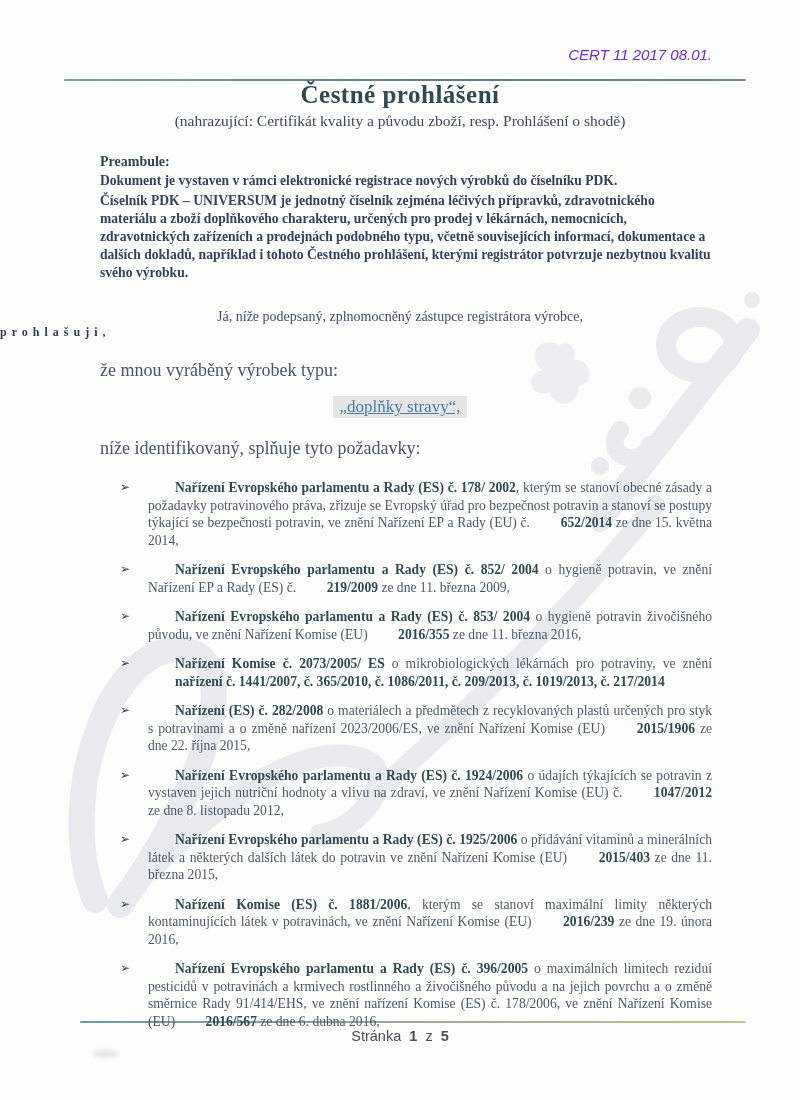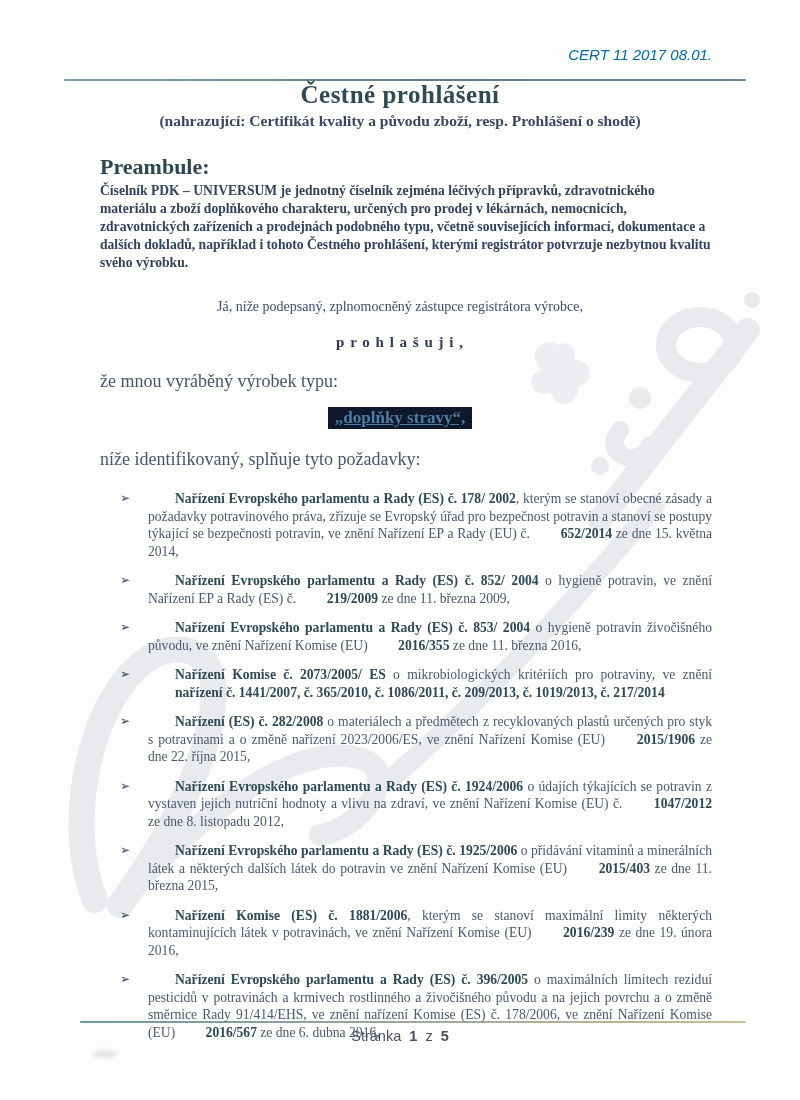--- a/index.html
+++ b/index.html
@@ -15,65 +15,65 @@
   
   .watermark{position:absolute;inset:0;z-index:0;pointer-events:none;}
   
   .content{position:relative;z-index:1;}
   .header-code{
     margin:46px 88px 0 0;
     text-align:right;
     font-family:"Liberation Sans", sans-serif;
     font-style:italic;
     font-size:15px;
-    color:#0369a1;
+    color:#6d28d9;
   }
   .rule-top{
     height:2px;margin:16px 54px 0 64px;
     background:linear-gradient(to right,#7fa3a4,#5d7a8c 55%,#6a8a92);
     border-radius:1px;
   }
   .doc-title{
     margin-top:0;text-align:center;
     font-size:25px;font-weight:bold;letter-spacing:.5px;
     color:#2f4a52;
   }
   .doc-subtitle{
     margin-top:3px;text-align:center;
-    font-size:15.5px;font-weight:bold;
+    font-size:15.5px;font-weight:normal;
     color:#3a4663;
   }
   .preamble-heading{
     margin:24px 88px 0 100px;
-    font-size:22px;font-weight:bold;color:#2c4752;
+    font-size:14px;font-weight:bold;color:#2c4752;
   }
   .preamble-par{
     margin:2px 88px 0 100px;
     font-size:13.6px;font-weight:bold;line-height:18px;
     color:#32435e;text-align:left;
   }
   .center-line{
     margin-top:27px;text-align:center;
     font-size:14px;color:#3e4f6a;
   }
   .declare-word{
-    margin-top:19px;text-align:center;
-    font-size:15px;font-weight:bold;letter-spacing:1px;
+    
+    font-size:12px;font-weight:bold;letter-spacing:1px;
     color:#2e3c57;
   }
   .left-line{
     margin:20px 88px 0 100px;
     font-size:18px;color:#46566c;
   }
   .product-line{margin-top:15px;text-align:center;}
   .product-type{
     display:inline-block;
-    font-size:17px;font-weight:bold;
+    font-size:17px;font-weight:normal;
     color:#4a7da5;
-    background:#0f172a;
+    background:#e5e5e5;
     text-decoration:underline;
     padding:1px 7px;
   }
   
   .reg-list{
     list-style:none;
     margin:20px 88px 0 120px;
     padding:0;
     font-size:13.6px;line-height:17.5px;
   }
@@ -135,38 +135,39 @@
 
   <div class="content">
 
     <div class="header-code">CERT 11 2017 08.01.</div>
     <div class="rule-top"></div>
 
     <div class="doc-title">Čestné prohlášení</div>
     <div class="doc-subtitle">(nahrazující: Certifikát kvality a původu zboží, resp. Prohlášení o shodě)</div>
 
     <div class="preamble-heading">Preambule:</div>
+    <div class="preamble-par">Dokument je vystaven v rámci elektronické registrace nových výrobků do číselníku PDK.</div>
     <div class="preamble-par">Číselník PDK – UNIVERSUM je jednotný číselník zejména léčivých přípravků, zdravotnického materiálu a zboží doplňkového charakteru, určených pro prodej v lékárnách, nemocnicích, zdravotnických zařízeních a prodejnách podobného typu, včetně souvisejících informací, dokumentace a dalších dokladů, například i tohoto Čestného prohlášení, kterými registrátor potvrzuje nezbytnou kvalitu svého výrobku.</div>
 
     <div class="center-line">Já, níže podepsaný, zplnomocněný zástupce registrátora výrobce,</div>
     <div class="declare-word">p r o h l a š u j i ,</div>
 
     <div class="left-line">že mnou vyráběný výrobek typu:</div>
 
     <div class="product-line">
       <span class="product-type">„doplňky stravy“,</span>
     </div>
 
     <div class="left-line">níže identifikovaný, splňuje tyto požadavky:</div>
 
     <ul class="reg-list">
         <li><span class="bullet">➢</span><b>Nařízení Evropského parlamentu a Rady (ES) č. 178/ 2002</b><span>, kterým se stanoví obecné zásady a požadavky potravinového práva, zřizuje se Evropský úřad pro bezpečnost potravin a stanoví se postupy týkající se bezpečnosti potravin, ve znění Nařízení EP a Rady (EU) č. </span><b>652/2014</b><span> ze dne 15. května 2014,</span></li>
         <li><span class="bullet">➢</span><b>Nařízení Evropského parlamentu a Rady (ES) č. 852/ 2004</b><span> o hygieně potravin, ve znění Nařízení EP a Rady (ES) č. </span><b>219/2009</b><span> ze dne 11. března 2009,</span></li>
         <li><span class="bullet">➢</span><b>Nařízení Evropského parlamentu a Rady (ES) č. 853/ 2004</b><span> o hygieně potravin živočišného původu, ve znění Nařízení Komise (EU) </span><b>2016/355</b><span> ze dne 11. března 2016,</span></li>
-        <li><span class="bullet">➢</span><b>Nařízení Komise č. 2073/2005/ ES</b><span> o mikrobiologických kritériích pro potraviny, ve znění </span><b>nařízení č. 1441/2007, č. 365/2010, č. 1086/2011, č. 209/2013, č. 1019/2013, č. 217/2014</b></li>
+        <li><span class="bullet">➢</span><b>Nařízení Komise č. 2073/2005/ ES</b><span> o mikrobiologických lékárnách pro potraviny, ve znění </span><b>nařízení č. 1441/2007, č. 365/2010, č. 1086/2011, č. 209/2013, č. 1019/2013, č. 217/2014</b></li>
         <li><span class="bullet">➢</span><b>Nařízení (ES) č. 282/2008</b><span> o materiálech a předmětech z recyklovaných plastů určených pro styk s potravinami a o změně nařízení 2023/2006/ES, ve znění Nařízení Komise (EU) </span><b>2015/1906</b><span> ze dne 22. října 2015,</span></li>
         <li><span class="bullet">➢</span><b>Nařízení Evropského parlamentu a Rady (ES) č. 1924/2006</b><span> o údajích týkajících se potravin z vystaven jejich nutriční hodnoty a vlivu na zdraví, ve znění Nařízení Komise (EU) č. </span><b>1047/2012</b><span> ze dne 8. listopadu 2012,</span></li>
         <li><span class="bullet">➢</span><b>Nařízení Evropského parlamentu a Rady (ES) č. 1925/2006</b><span> o přidávání vitaminů a minerálních látek a některých dalších látek do potravin ve znění Nařízení Komise (EU) </span><b>2015/403</b><span> ze dne 11. března 2015,</span></li>
         <li><span class="bullet">➢</span><b>Nařízení Komise (ES) č. 1881/2006</b><span>, kterým se stanoví maximální limity některých kontaminujících látek v potravinách, ve znění Nařízení Komise (EU) </span><b>2016/239</b><span> ze dne 19. února 2016,</span></li>
         <li><span class="bullet">➢</span><b>Nařízení Evropského parlamentu a Rady (ES) č. 396/2005</b><span> o maximálních limitech reziduí pesticidů v potravinách a krmivech rostlinného a živočišného původu a na jejich povrchu a o změně směrnice Rady 91/414/EHS, ve znění nařízení Komise (ES) č. 178/2006, ve znění Nařízení Komise (EU) </span><b>2016/567</b><span> ze dne 6. dubna 2016,</span></li>
       </ul>
   </div>
 
   <div class="rule-bottom"></div>
   <div class="footer-page">

